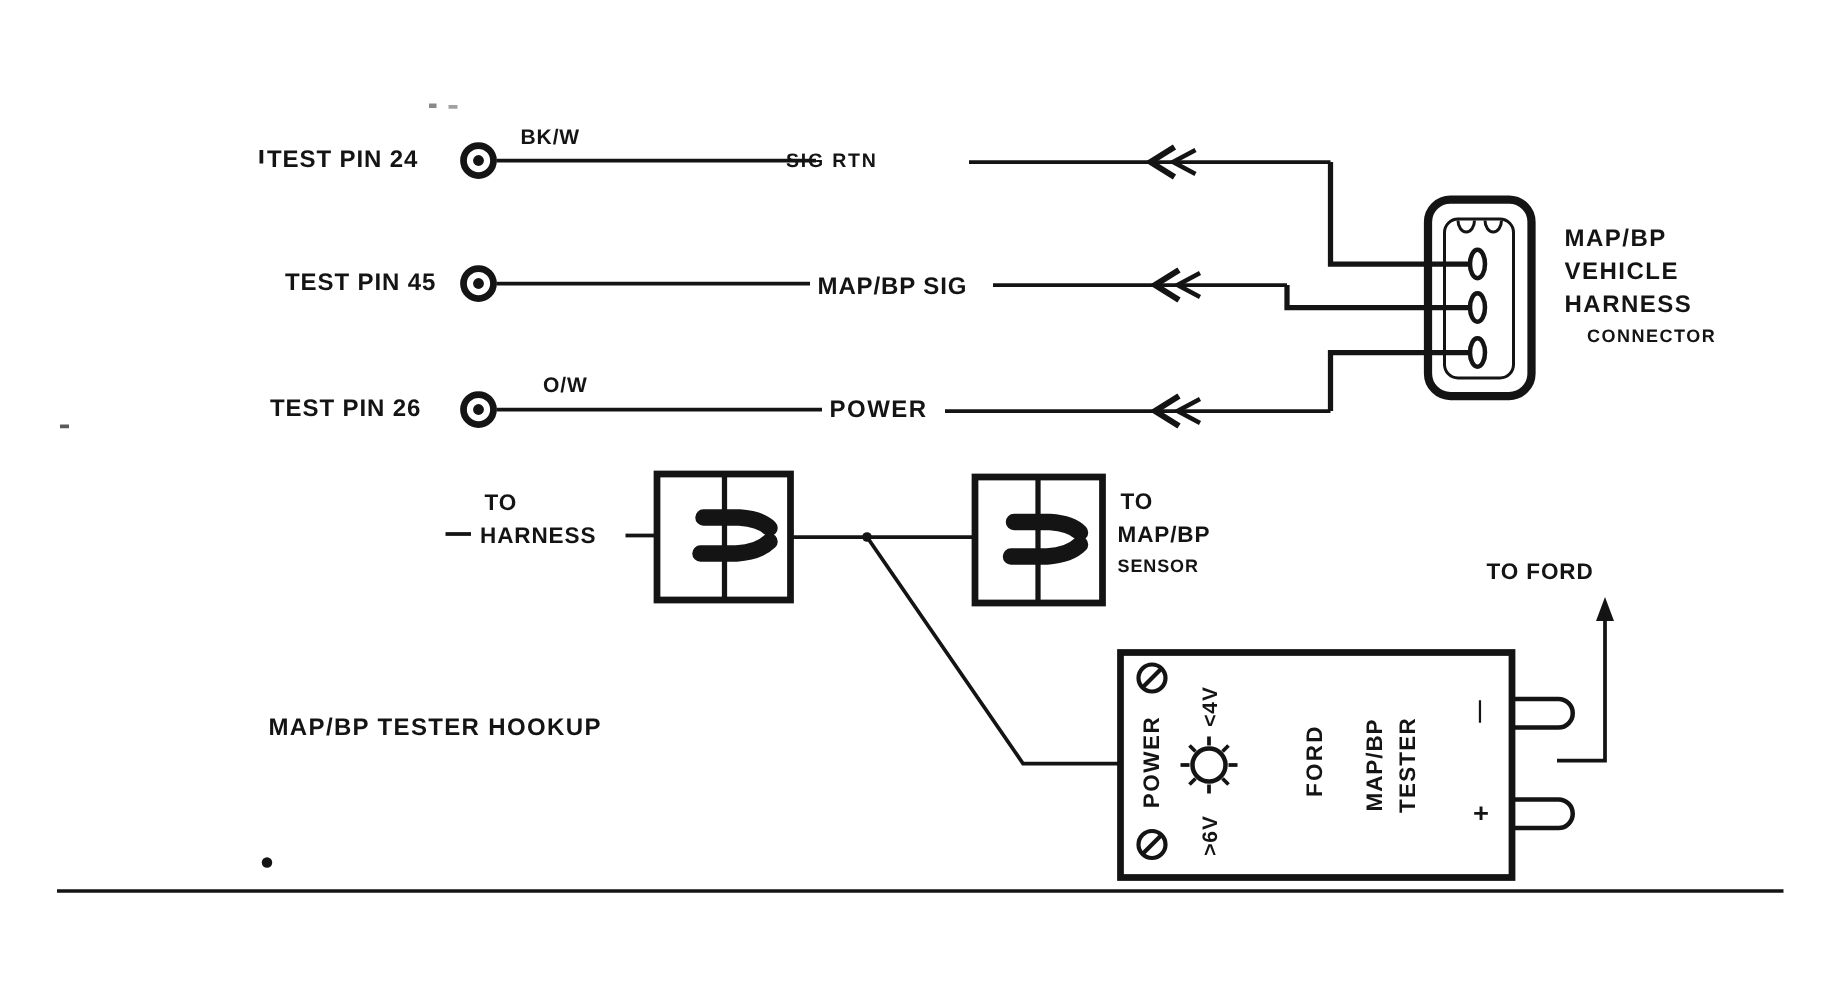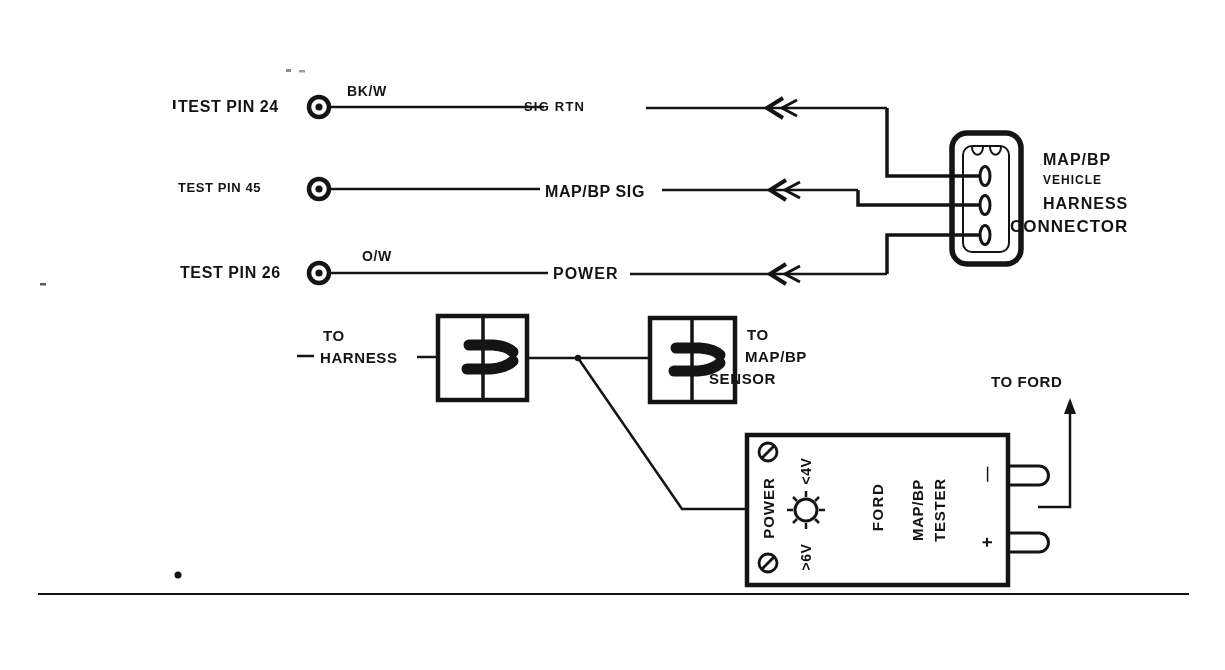--- a/index.html
+++ b/index.html
@@ -127,41 +127,42 @@
 
     <line x1="38" y1="594" x2="1189" y2="594" class="ink" stroke-width="2.2"></line>
     <circle cx="178" cy="575" r="3.5" class="fill"></circle>
     <rect x="173" y="100" width="2.5" height="9" class="fill"></rect>
     <rect x="286" y="69" width="5" height="3" class="fill" opacity=".5"></rect>
     <rect x="299" y="70" width="6" height="2.5" class="fill" opacity=".4"></rect>
     <rect x="40" y="283" width="6" height="2.5" class="fill" opacity=".7"></rect>
   </svg>
 
   <div class="lbl" style="left:178px;top:99px;font-size:16px">TEST PIN 24</div>
-  <div class="lbl" style="left:178px;top:181px;font-size:13px">TEST PIN 45</div>
+  <div class="lbl" style="left:190px;top:181px;font-size:16px">TEST PIN 45</div>
   <div class="lbl" style="left:180px;top:265px;font-size:16px">TEST PIN 26</div>
 
   <div class="lbl" style="left:347px;top:84px;font-size:14px">BK/W</div>
   <div class="lbl" style="left:362px;top:249px;font-size:14px">O/W</div>
 
   <div class="lbl" style="left:524px;top:100px;font-size:13px;letter-spacing:1.2px">SIG RTN</div>
   <div class="lbl" style="left:545px;top:184px;font-size:16px">MAP/BP SIG</div>
   <div class="lbl" style="left:553px;top:266px;font-size:16px;letter-spacing:1px">POWER</div>
 
   <div class="lbl" style="left:1043px;top:152px;font-size:16px;letter-spacing:1px">MAP/BP</div>
-  <div class="lbl" style="left:1043px;top:174px;font-size:12px;letter-spacing:1px">VEHICLE</div>
+  <div class="lbl" style="left:1043px;top:174px;font-size:16px;letter-spacing:1px">VEHICLE</div>
   <div class="lbl" style="left:1043px;top:196px;font-size:16px;letter-spacing:1px">HARNESS</div>
-  <div class="lbl" style="left:1010px;top:218px;font-size:17px;letter-spacing:1px">CONNECTOR</div>
+  <div class="lbl" style="left:1058px;top:218px;font-size:12px;letter-spacing:1px">CONNECTOR</div>
 
   <div class="lbl" style="left:323px;top:328px;font-size:15px">TO</div>
   <div class="lbl" style="left:320px;top:350px;font-size:15px">HARNESS</div>
   <div class="lbl" style="left:747px;top:327px;font-size:15px">TO</div>
   <div class="lbl" style="left:745px;top:349px;font-size:15px">MAP/BP</div>
-  <div class="lbl" style="left:709px;top:371px;font-size:15px">SENSOR</div>
+  <div class="lbl" style="left:745px;top:371px;font-size:12px">SENSOR</div>
 
+  <div class="lbl" style="left:179px;top:478px;font-size:16px;letter-spacing:.9px">MAP/BP TESTER HOOKUP</div>
   <div class="lbl" style="left:991px;top:374px;font-size:15px">TO FORD</div>
 
   <div class="lbl rot" style="left:768px;top:508px;font-size:15px;letter-spacing:1px">POWER</div>
   <div class="lbl rot" style="left:806px;top:471px;font-size:14px">&lt;4V</div>
   <div class="lbl rot" style="left:806px;top:557px;font-size:14px">&gt;6V</div>
   <div class="lbl rot" style="left:877px;top:507px;font-size:15px;letter-spacing:1.5px">FORD</div>
   <div class="lbl rot" style="left:917px;top:510px;font-size:15px">MAP/BP</div>
   <div class="lbl rot" style="left:939px;top:510px;font-size:15px;letter-spacing:.8px">TESTER</div>
   <div class="lbl rot" style="left:986px;top:474px;font-size:15px">—</div>
   <div class="lbl rot" style="left:987px;top:542px;font-size:18px">+</div>

